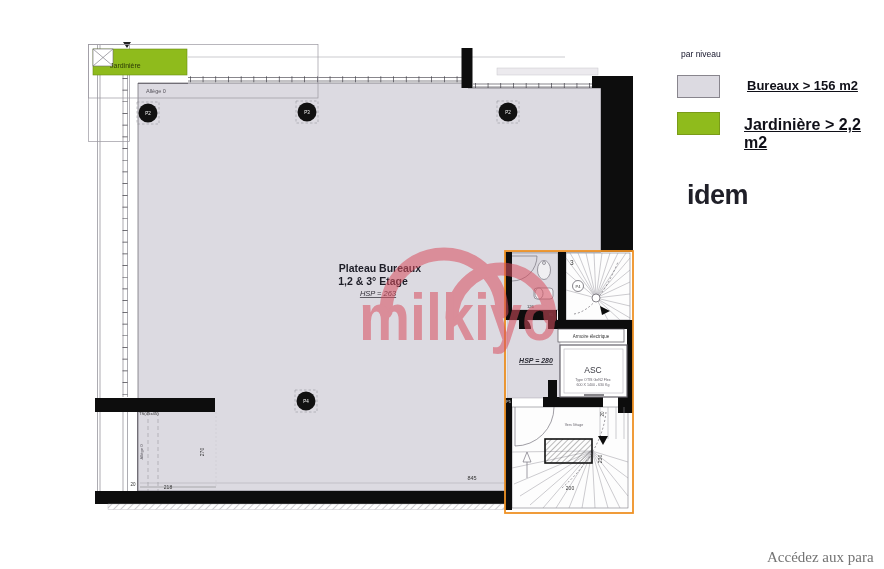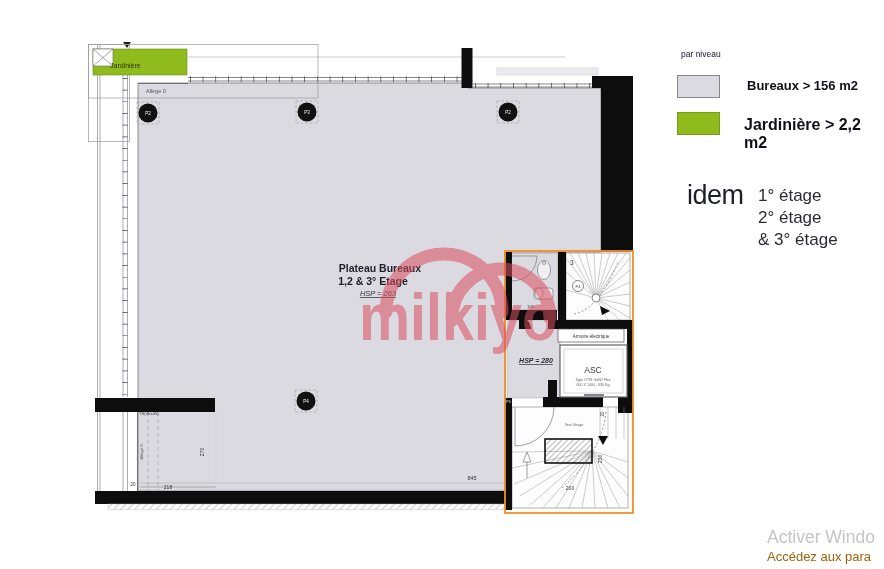--- a/index.html
+++ b/index.html
@@ -4,29 +4,29 @@
 <style>
   html,body{margin:0;padding:0;background:#ffffff;}
   #screen{position:relative;width:884px;height:569px;background:#ffffff;overflow:hidden;
           font-family:"Liberation Sans", sans-serif;}
   .abs{position:absolute;}
   
   .legend-title{left:681px;top:49px;font-size:8.5px;font-weight:normal;color:#14142a;}
   .swatch{width:41px;height:21px;}
   .sw-bureaux{left:677px;top:75px;background:#dcdae1;border:1px solid #88858d;}
   .sw-jardiniere{left:677px;top:112px;background:#8fbb1c;border:1px solid #7a9b18;}
-  .legend-lbl{font-weight:bold;color:#101018;}
+  .legend-lbl{font-weight:bold;color:#101018;text-decoration:underline;}
   .lbl-bureaux{left:747px;top:78px;font-size:13px;}
   .lbl-jardiniere{left:744px;top:116px;font-size:16px;}
   
-  .idem{left:687px;top:180px;font-size:27px;font-weight:normal;color:#1f1f28;letter-spacing:-0.5px;}
+  .idem{left:687px;top:180px;font-size:27px;font-weight:bold;color:#1f1f28;letter-spacing:-0.5px;}
   .etages{left:758px;top:185px;font-size:17px;color:#2b2b33;line-height:22px;}
   
   .act1{left:767px;top:527px;font-size:17.5px;color:#c5c5c5;white-space:nowrap;}
-  .act2{left:767px;top:549px;font-size:13px;color:#a16207;white-space:nowrap;}
+  .act2{left:767px;top:549px;font-size:15px;color:#737373;white-space:nowrap;font-family:Liberation Serif, serif;}
   svg text{font-family:"Liberation Sans", sans-serif;}
 </style>
 </head>
 <body>
 
 <div id="screen">
 
   <svg class="abs" style="left:0;top:0" width="884" height="569" viewBox="0 0 884 569">
     <defs>
       <pattern id="hatchA" width="5" height="5" patternTransform="rotate(45)" patternUnits="userSpaceOnUse">
@@ -255,22 +255,16 @@
     </g>
   </svg>
 
   <div class="abs legend-title">par niveau</div>
   <div class="abs swatch sw-bureaux"></div>
   <div class="abs legend-lbl lbl-bureaux">Bureaux &gt; 156 m2</div>
   <div class="abs swatch sw-jardiniere"></div>
   <div class="abs legend-lbl lbl-jardiniere">Jardinière  &gt; 2,2 m2</div>
 
   <div class="abs idem">idem</div>
-  <div class="abs etages">
-    <div>1° étage</div>
-    <div>2° étage</div>
-    <div>&amp; 3° étage</div>
-  </div>
-
-  <div class="abs act1">Activer Windo</div>
+
   <div class="abs act2">Accédez aux para</div>
 
 </div>
 
 </body></html>

